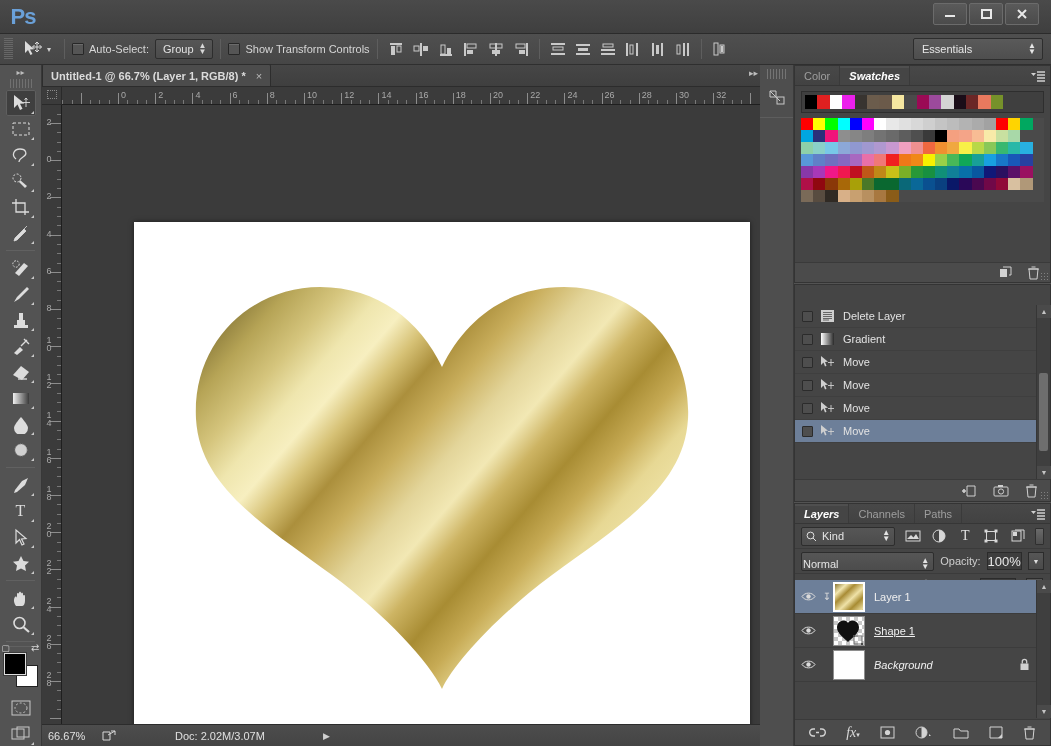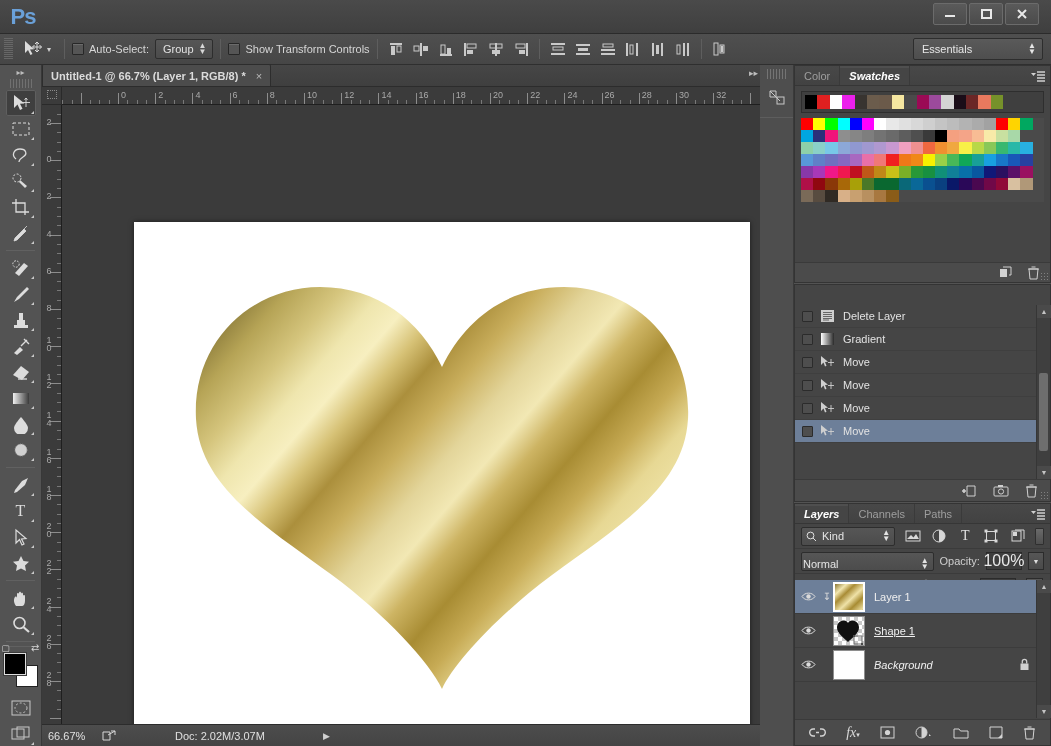--- a/index.html
+++ b/index.html
@@ -206,21 +206,21 @@
   .fi{ width:18px;height:18px; display:flex;align-items:center;justify-content:center; }
   .lyr-toggle{ width:9px;height:17px; background:linear-gradient(#6a6a6a,#4f4f4f);
      border:1px solid #2f2f2f; border-radius:1px; margin-left:auto;}
   .lyr-blend{ height:25px; display:flex;align-items:center;gap:6px;padding:0 6px;
      border-bottom:1px solid #3b3b3b;}
   .blend-sel{ width:140px;height:19px;background:linear-gradient(#565656,#4c4c4c);
      border:1px solid #2d2d2d;border-radius:2px;display:flex;align-items:flex-end;
      padding:0 16px 0 1px;font-size:11px;color:#e4e4e4;position:relative;}
   .blend-sel .arrows{ position:absolute;right:4px;font-size:8px;line-height:6px;}
   .numfield{ width:36px;height:18px;background:#3e3e3e;border:1px solid #2b2b2b;
-     display:flex;align-items:center;justify-content:center;font-size:16px;color:#e8e8e8;}
+     display:flex;align-items:center;justify-content:center;font-size:13px;color:#e8e8e8;}
   .stepper{ width:17px;height:18px;background:linear-gradient(#565656,#4a4a4a);
      border:1px solid #2b2b2b;display:flex;align-items:center;justify-content:center;
      font-size:7px;color:#ddd;}
   .lyr-lock{ height:26px;display:flex;align-items:center;gap:10px;padding:0 7px;
      border-bottom:1px solid #3b3b3b;}
   .lyr-list{ position:absolute; left:0; right:0; top:76px; bottom:27px; background:#454545;}
   .lyr-row{ height:34px; display:flex;align-items:center; gap:0; border-bottom:1px solid #3c3c3c;}
   .lyr-row.selected{ background:#6d7f99; }
   .eye{ width:26px;height:34px; display:flex;align-items:center;justify-content:center;}
   .clipmark{ width:12px; font-size:10px;color:#dcdcdc; text-align:center;}

